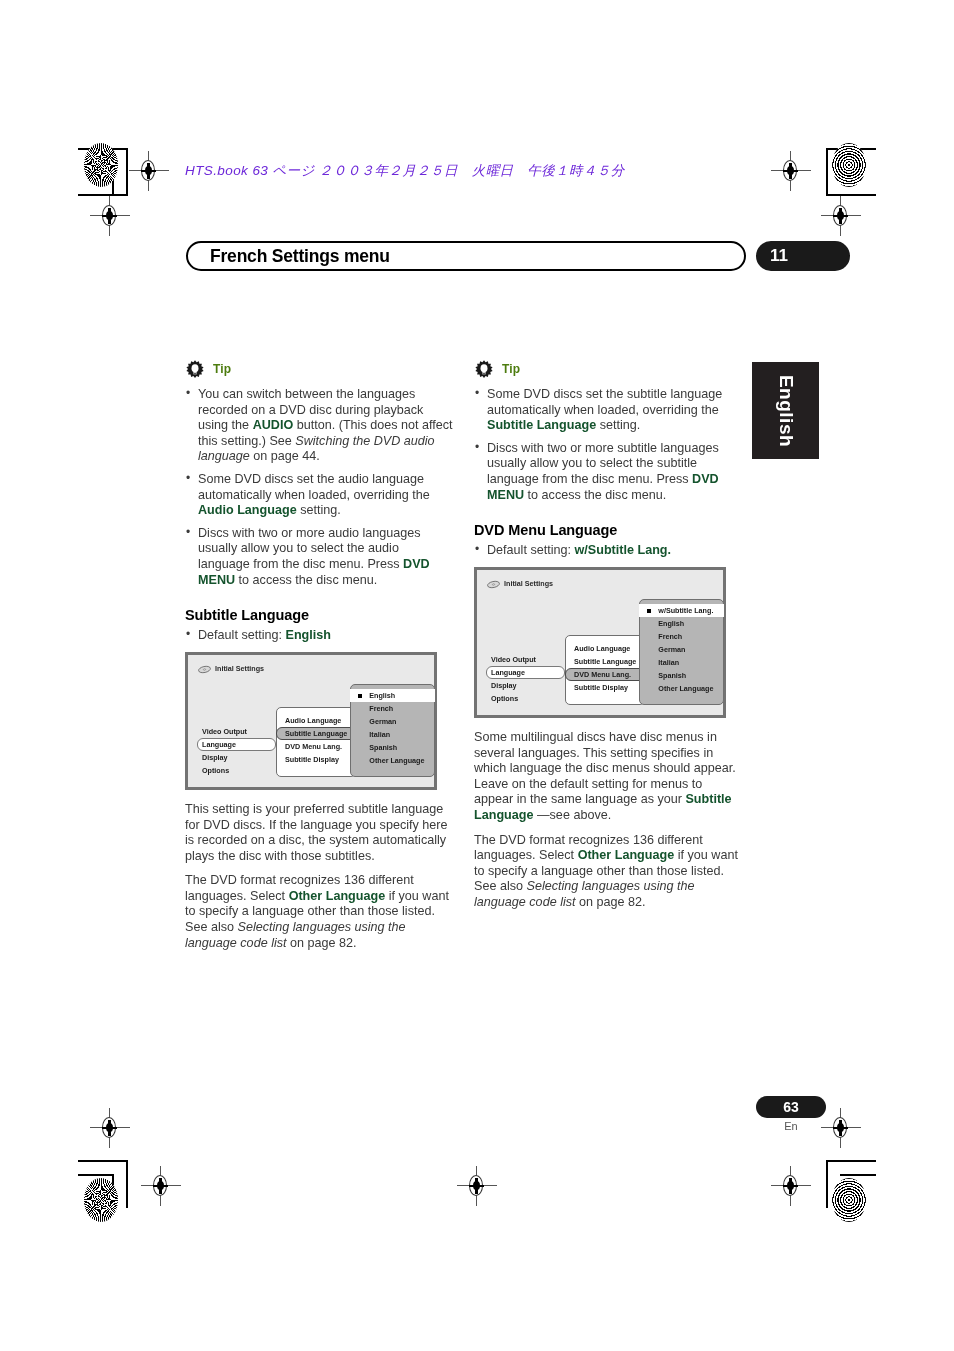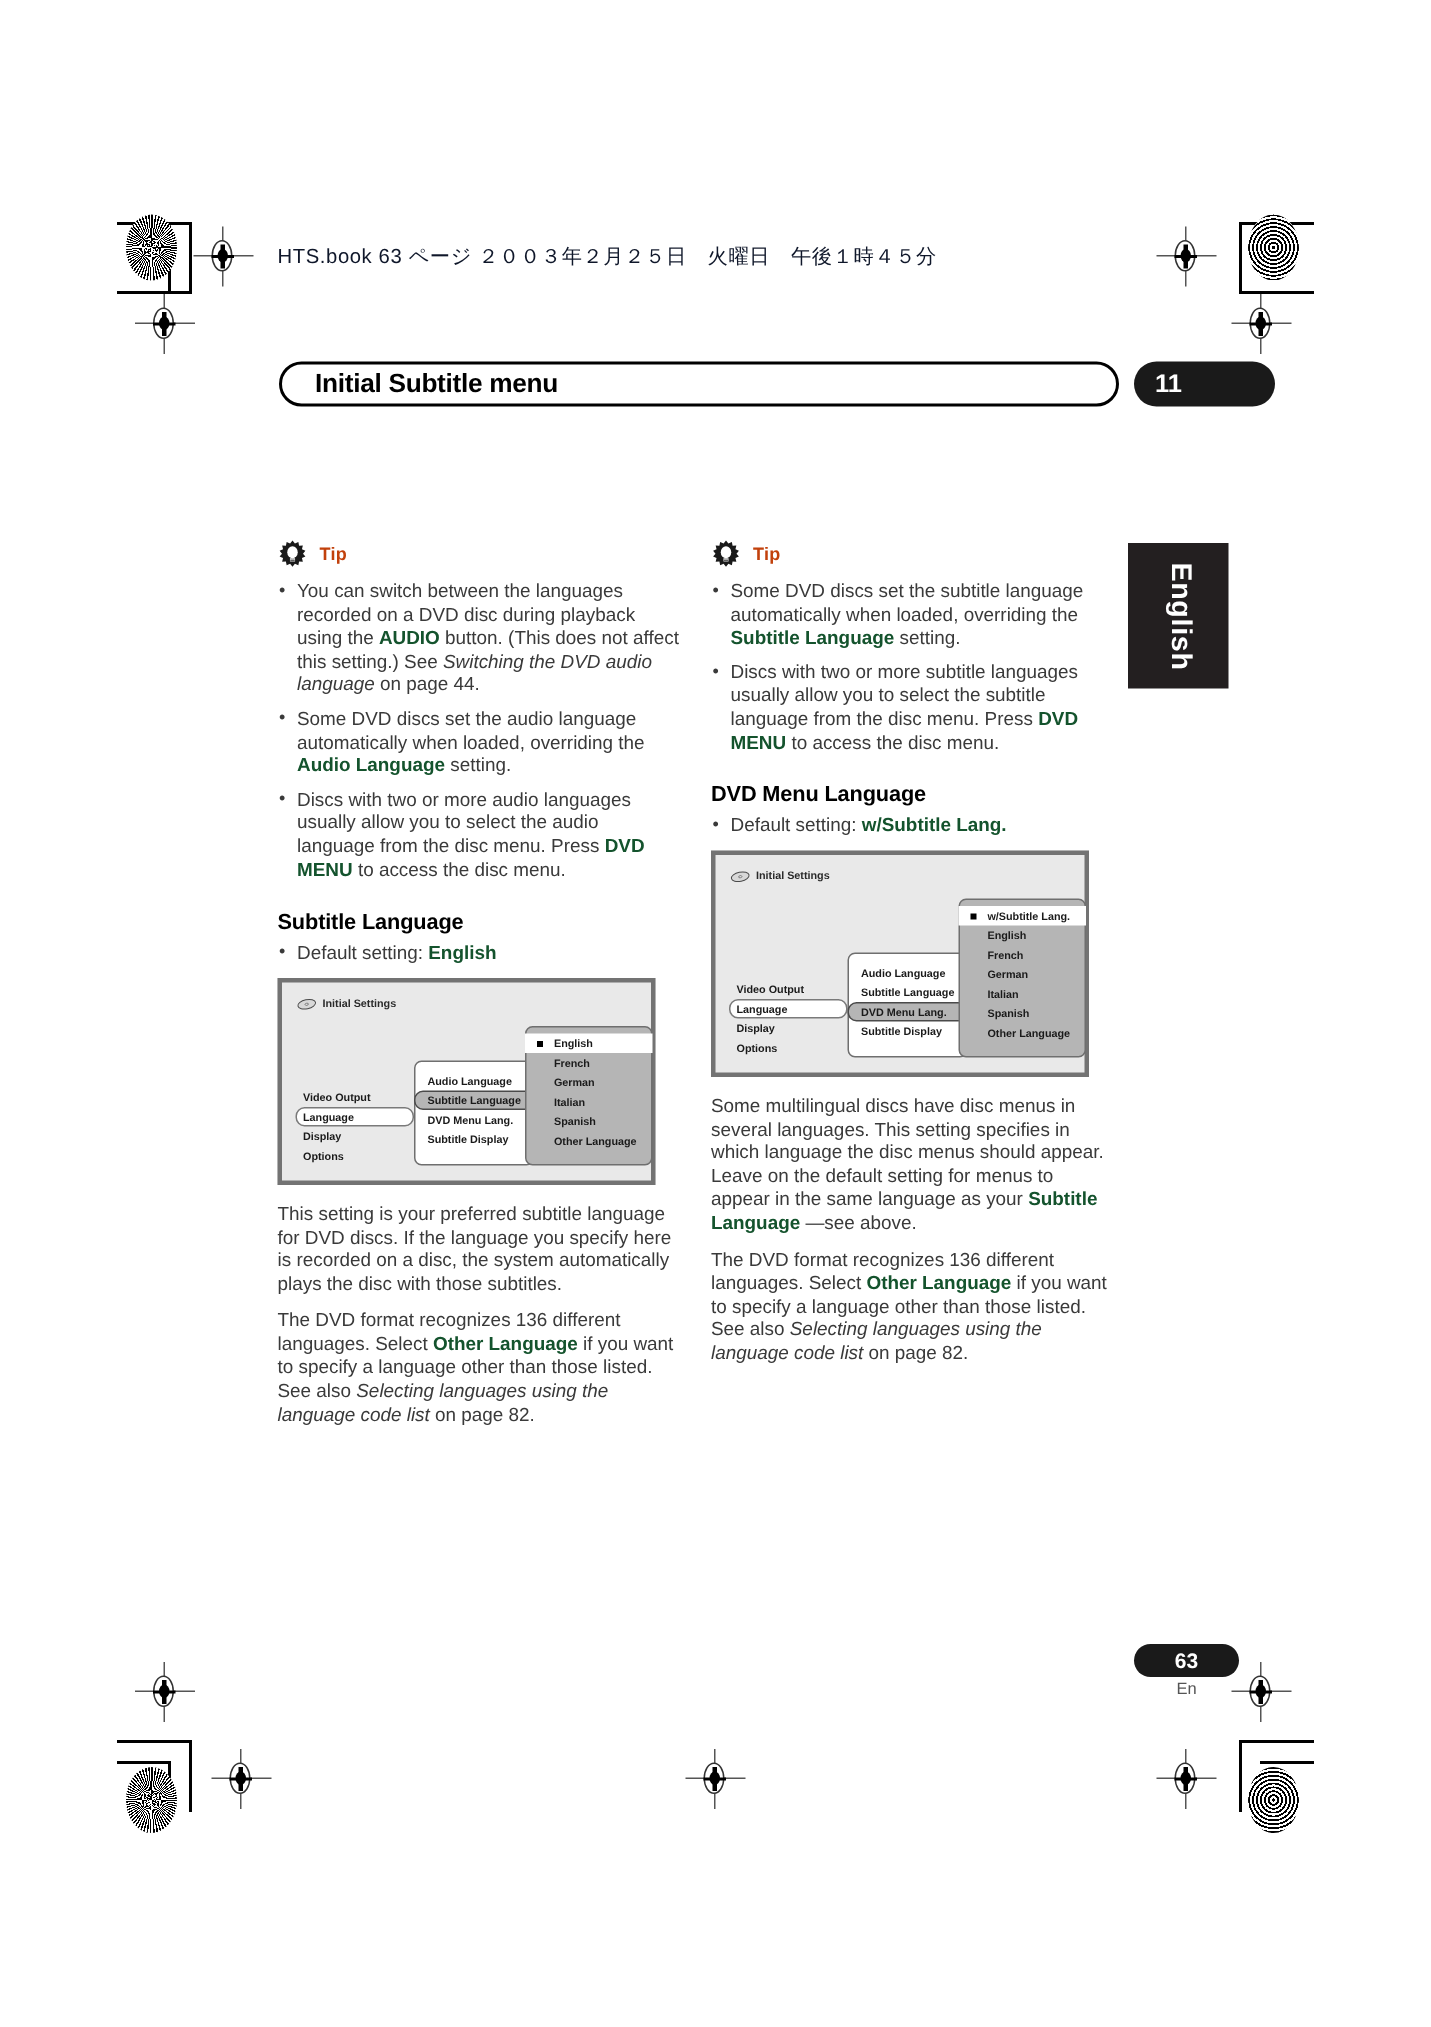--- a/index.html
+++ b/index.html
@@ -64,21 +64,22 @@
   }
 
   
   .doc-header {
     position: absolute;
     left: 185px; top: 162px;
     font-family: "Liberation Sans", sans-serif;
     font-size: 13.5px;
     letter-spacing: 0.4px;
     white-space: nowrap;
-    color: #0f172a;
+    color: #6d28d9;
+    font-style: italic;
   }
 
   
   .title-bar {
     position: absolute;
     left: 186px; top: 241px;
     width: 560px; height: 30px;
     border: 2px solid #000;
     border-radius: 16px;
     box-sizing: border-box;
@@ -142,21 +143,21 @@
   .tip-head {
     display: flex;
     align-items: center;
     gap: 8px;
     margin-bottom: 7px;
   }
   .tip-icon { width: 20px; height: 20px; flex: 0 0 20px; }
   .tip-label {
     font-size: 12px;
     font-weight: bold;
-    color: #c2410c;
+    color: #4d7c0f;
     letter-spacing: 0.2px;
   }
 
   ul.bullets {
     list-style: none;
     margin: 0 0 0 0;
     padding: 0;
   }
   ul.bullets li {
     position: relative;
@@ -421,21 +422,21 @@
     <div class="vbar"></div>
     <div class="ring"></div>
     <div class="core"></div>
     <div class="coreh"></div>
     <div class="corev"></div>
 </div>
 
 <div class="doc-header">HTS.book  63 ページ  ２００３年２月２５日　火曜日　午後１時４５分</div>
 
 <div class="title-bar">
-  <div class="title-text">Initial Subtitle menu</div>
+  <div class="title-text">French Settings menu</div>
 </div>
 <div class="chapter-badge">11</div>
 
 <div class="lang-tab">
   <span>English</span>
 </div>
 
 <div class="col left">
 
   <div class="tip-head">

